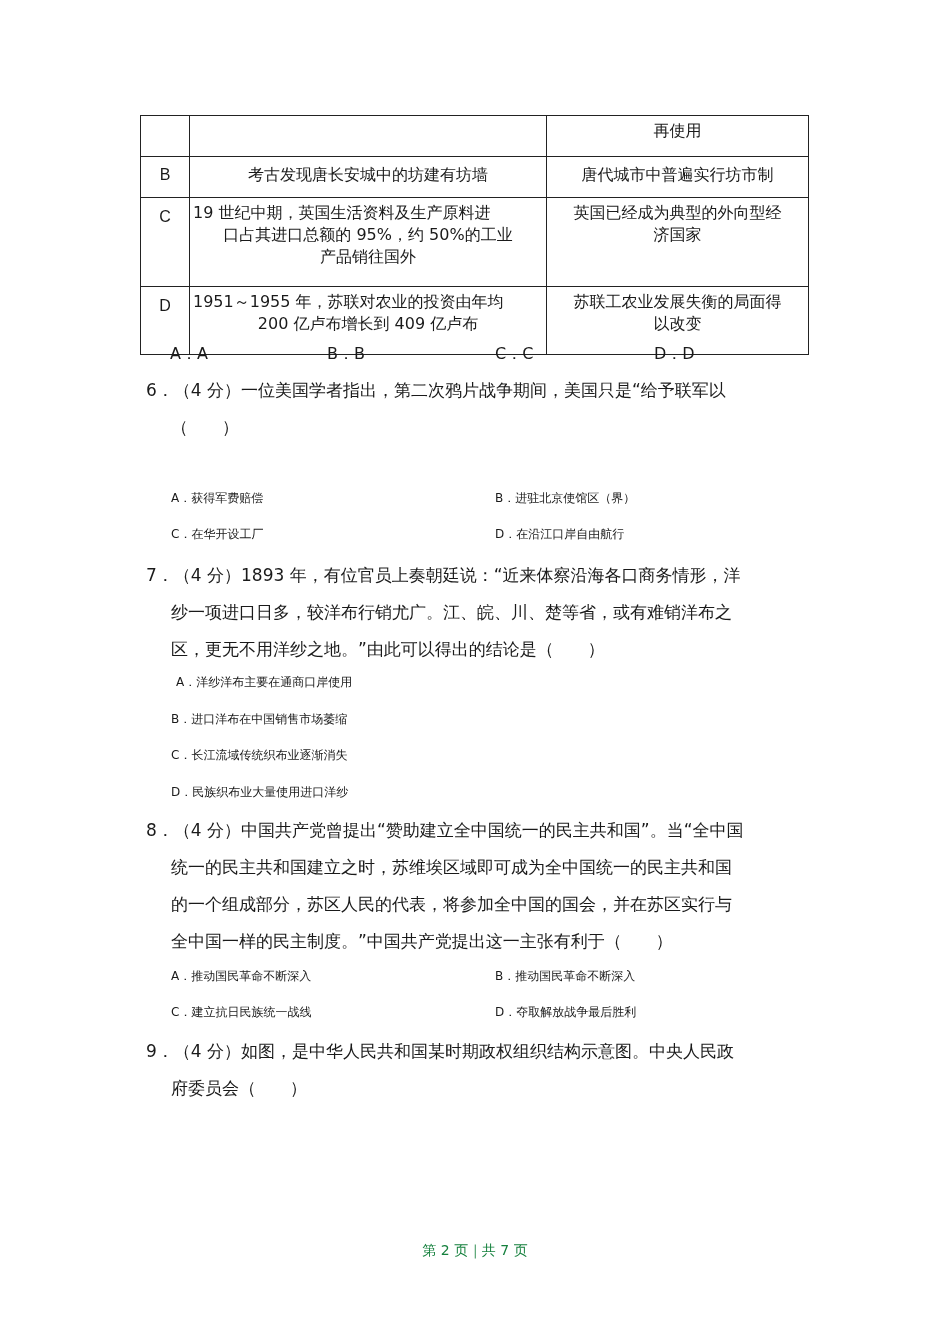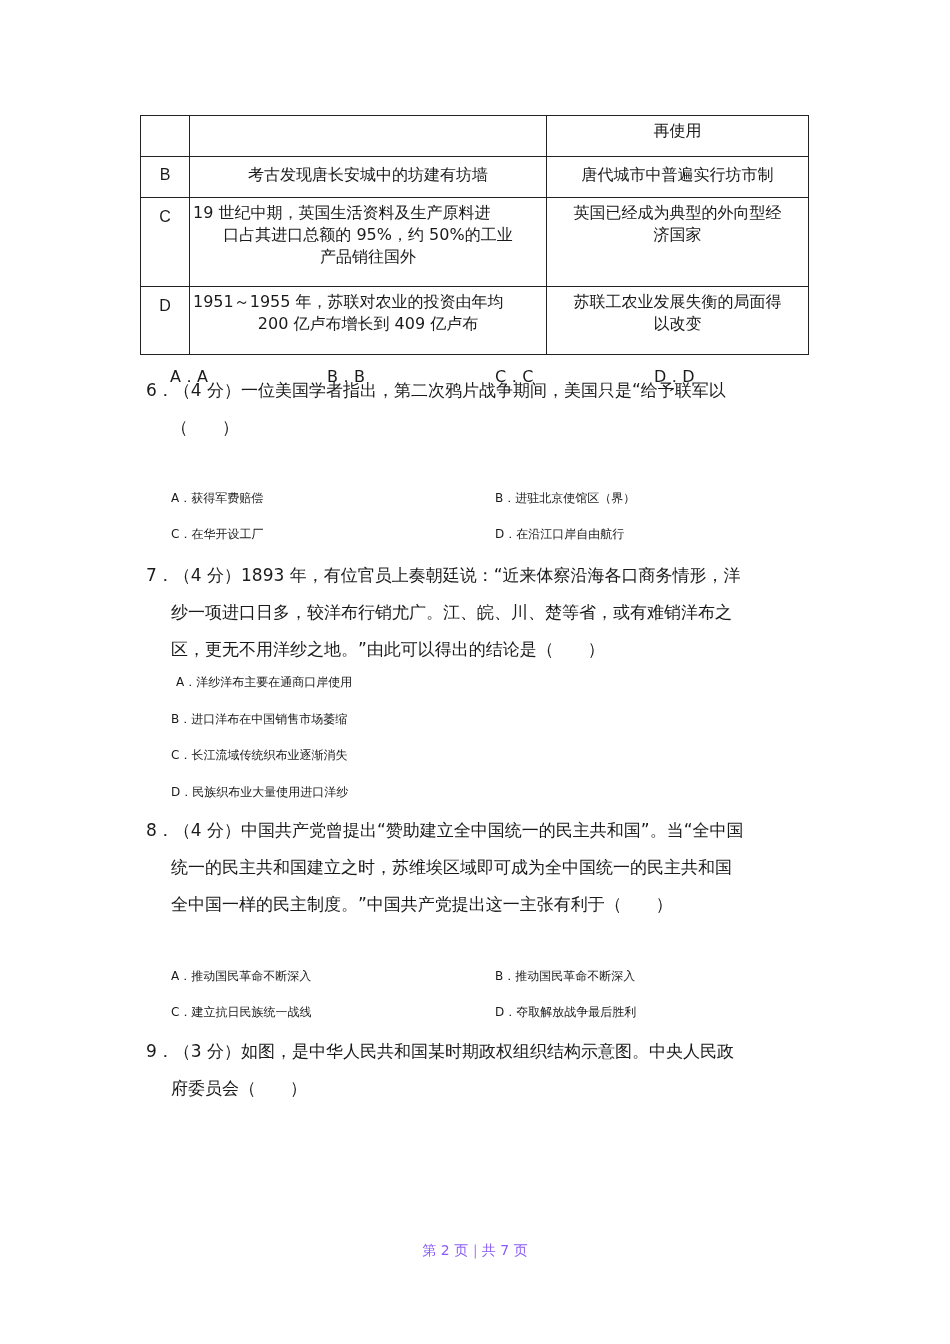--- a/index.html
+++ b/index.html
@@ -10,27 +10,27 @@
   table.ans td { border:1.5px solid #222; font-size:16px; line-height:22px; vertical-align:top;
                  text-align:center; padding:4px 3px; }
   table.ans td.lbl { width:42px; font-family:"Liberation Sans", sans-serif; padding-top:8px; }
   table.ans td.c2 { width:350px; }
   table.ans td.c3 { width:255px; }
   .r0 td { height:28px; }
   .r1 td { height:29px; padding-top:7px !important; }
   .r2 td { height:76px; }
   .r3 td { height:55px; }
   .choices-row { position:absolute; left:170px; font-size:16px; }
-  .choices-row span { position:absolute; white-space:nowrap;margin-top:23px; }
+  .choices-row span { position:absolute; white-space:nowrap; }
   .q { position:absolute; left:146px; width:664px; font-size:17px; line-height:37px; }
   .q .line { white-space:nowrap; height:37px; }
   .q .line.indent { padding-left:25px; }
   .q .line.just { text-align:justify; text-align-last:justify; padding-left:25px; }
   .opt { position:absolute; font-size:12px; white-space:nowrap; }
-  .footer { position:absolute; top:1242px; left:0; width:950px; text-align:center; font-size:14px; color:#8b5cf6; }
+  .footer { position:absolute; top:1242px; left:0; width:950px; text-align:center; font-size:14px; color:#15803d; }
 </style>
 </head>
 <body>
 
 <div class="page">
 
   <table class="ans">
     <tbody>
         <tr class="r0">
       <td class="lbl"></td>
@@ -90,26 +90,27 @@
     <div class="line indent">区，更无不用洋纱之地。”由此可以得出的结论是（　　）</div>
   </div>
   <div class="opt" style="left:176px; top:674px;">A．洋纱洋布主要在通商口岸使用</div>
   <div class="opt" style="left:171px; top:711px;">B．进口洋布在中国销售市场萎缩</div>
   <div class="opt" style="left:171px; top:747px;">C．长江流域传统织布业逐渐消失</div>
   <div class="opt" style="left:171px; top:784px;">D．民族织布业大量使用进口洋纱</div>
 
   <div class="q" style="top:812px;">
     <div class="line"><span>8．</span><span>（4 分）中国共产党曾提出“赞助建立全中国统一的民主共和国”。当“全中国</span></div>
     <div class="line indent">统一的民主共和国建立之时，苏维埃区域即可成为全中国统一的民主共和国</div>
+    <div class="line indent">的一个组成部分，苏区人民的代表，将参加全中国的国会，并在苏区实行与</div>
     <div class="line indent">全中国一样的民主制度。”中国共产党提出这一主张有利于（　　）</div>
   </div>
   <div class="opt" style="left:171px; top:968px;">A．推动国民革命不断深入</div>
   <div class="opt" style="left:495px; top:968px;">B．推动国民革命不断深入</div>
   <div class="opt" style="left:171px; top:1004px;">C．建立抗日民族统一战线</div>
   <div class="opt" style="left:495px; top:1004px;">D．夺取解放战争最后胜利</div>
 
   <div class="q" style="top:1033px;">
-    <div class="line"><span>9．</span><span>（3 分）如图，是中华人民共和国某时期政权组织结构示意图。中央人民政</span></div>
+    <div class="line"><span>9．</span><span>（4 分）如图，是中华人民共和国某时期政权组织结构示意图。中央人民政</span></div>
     <div class="line indent">府委员会（　　）</div>
   </div>
 
   <div class="footer">第 2 页｜共 7 页</div>
 </div>
 
 </body></html>

